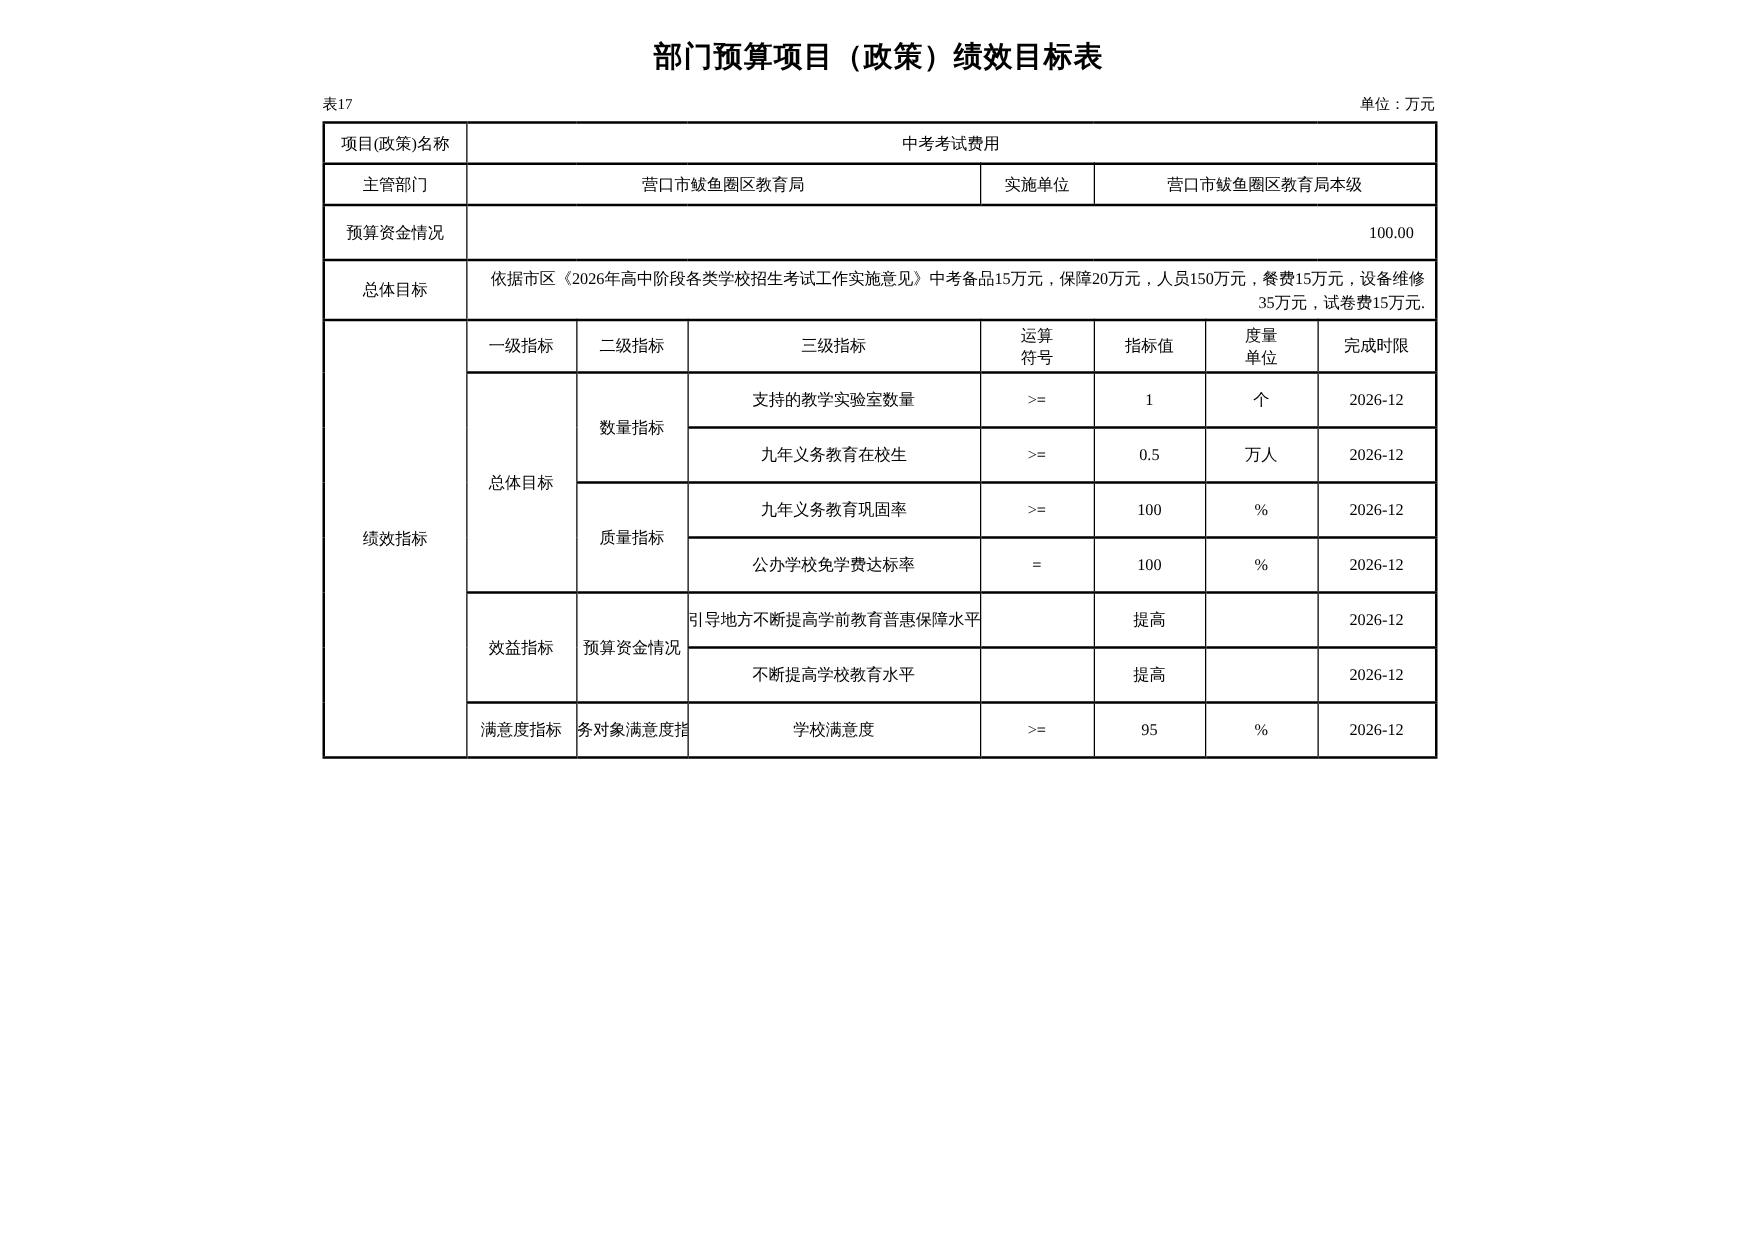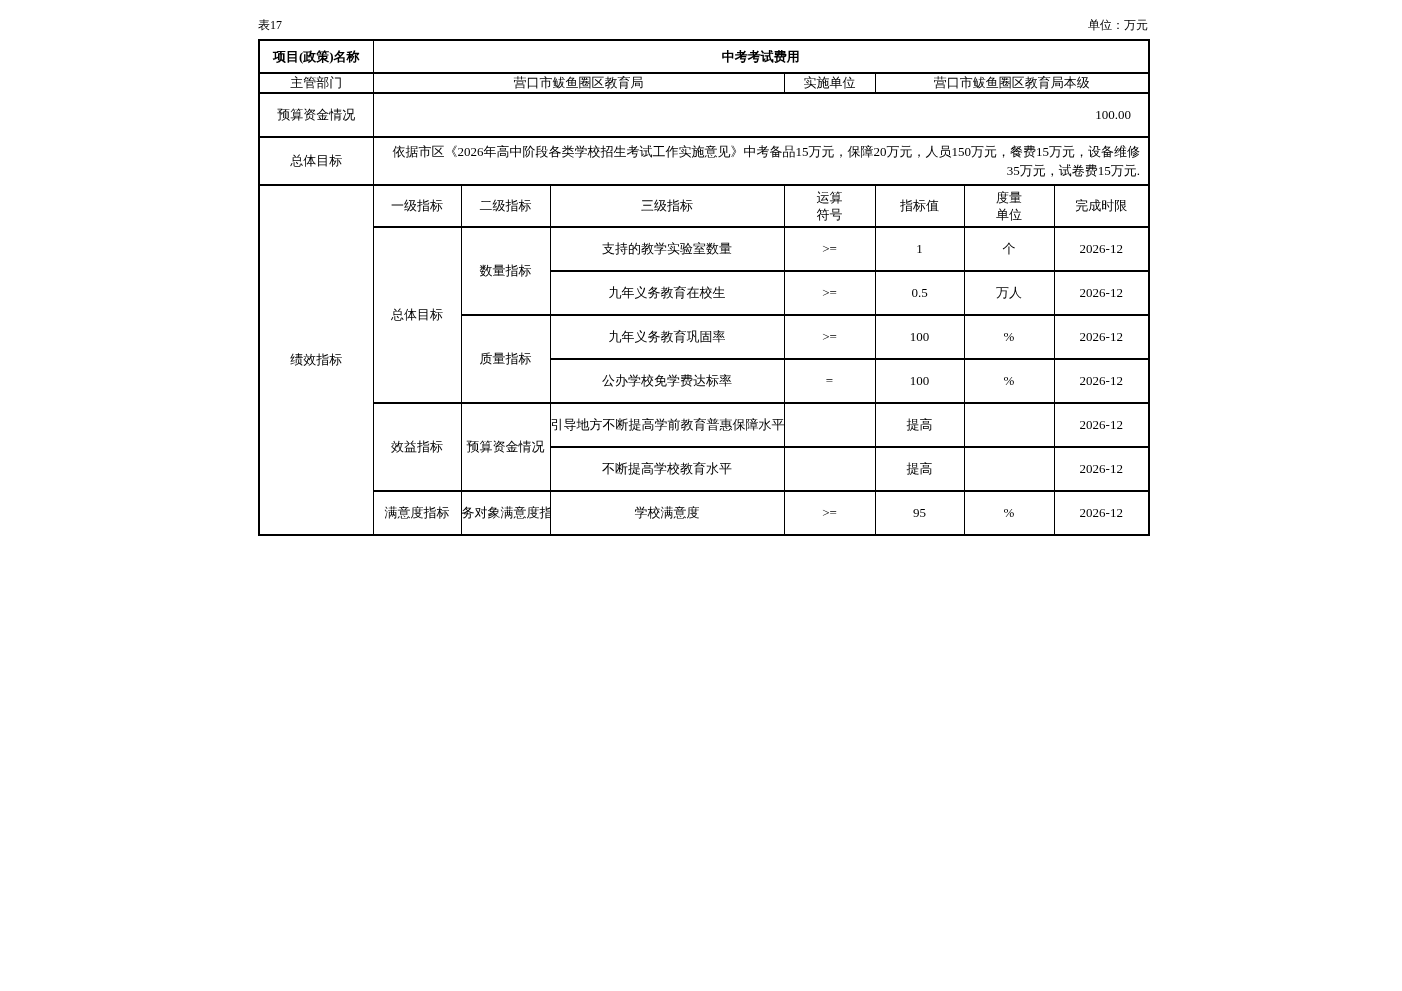--- a/index.html
+++ b/index.html
@@ -51,22 +51,22 @@
     border-right: 1px solid #000;
     border-top: 2px solid #000;
     border-bottom: 2px solid #000;
     font-size: 13px;
     text-align: center;
     vertical-align: middle;
     padding: 0 2px;
     overflow: hidden;
   }
   td.tight { padding: 0; white-space: nowrap; }
-  tr.r-info1 { height: 33px; font-weight: bold; }
-  tr.r-info2 { height: 20px; }
+  tr.r-info1 { height: 33px; }
+  tr.r-info2 { height: 33px; }
   tr.r-budget { height: 44px; }
   tr.r-goal { height: 47px; }
   tr.r-head { height: 42px; }
   tr.r-data { height: 44px; }
   td.goal-text {
     text-align: right;
     padding: 4px 8px;
     font-size: 13px;
     line-height: 19px;
     white-space: normal;
@@ -75,20 +75,21 @@
     text-align: right;
     padding-right: 17px;
   }
   .two-line span { display: block; line-height: 17px; }
 </style>
 </head>
 <body>
 
 <div class="content">
 
+  <div class="doc-title">部门预算项目（政策）绩效目标表</div>
 
   <div class="meta-row">
     <span>表17</span>
     <span>单位：万元</span>
   </div>
 
   <table class="main">
     <colgroup>
       <col style="width:114px">
       <col style="width:88px">

